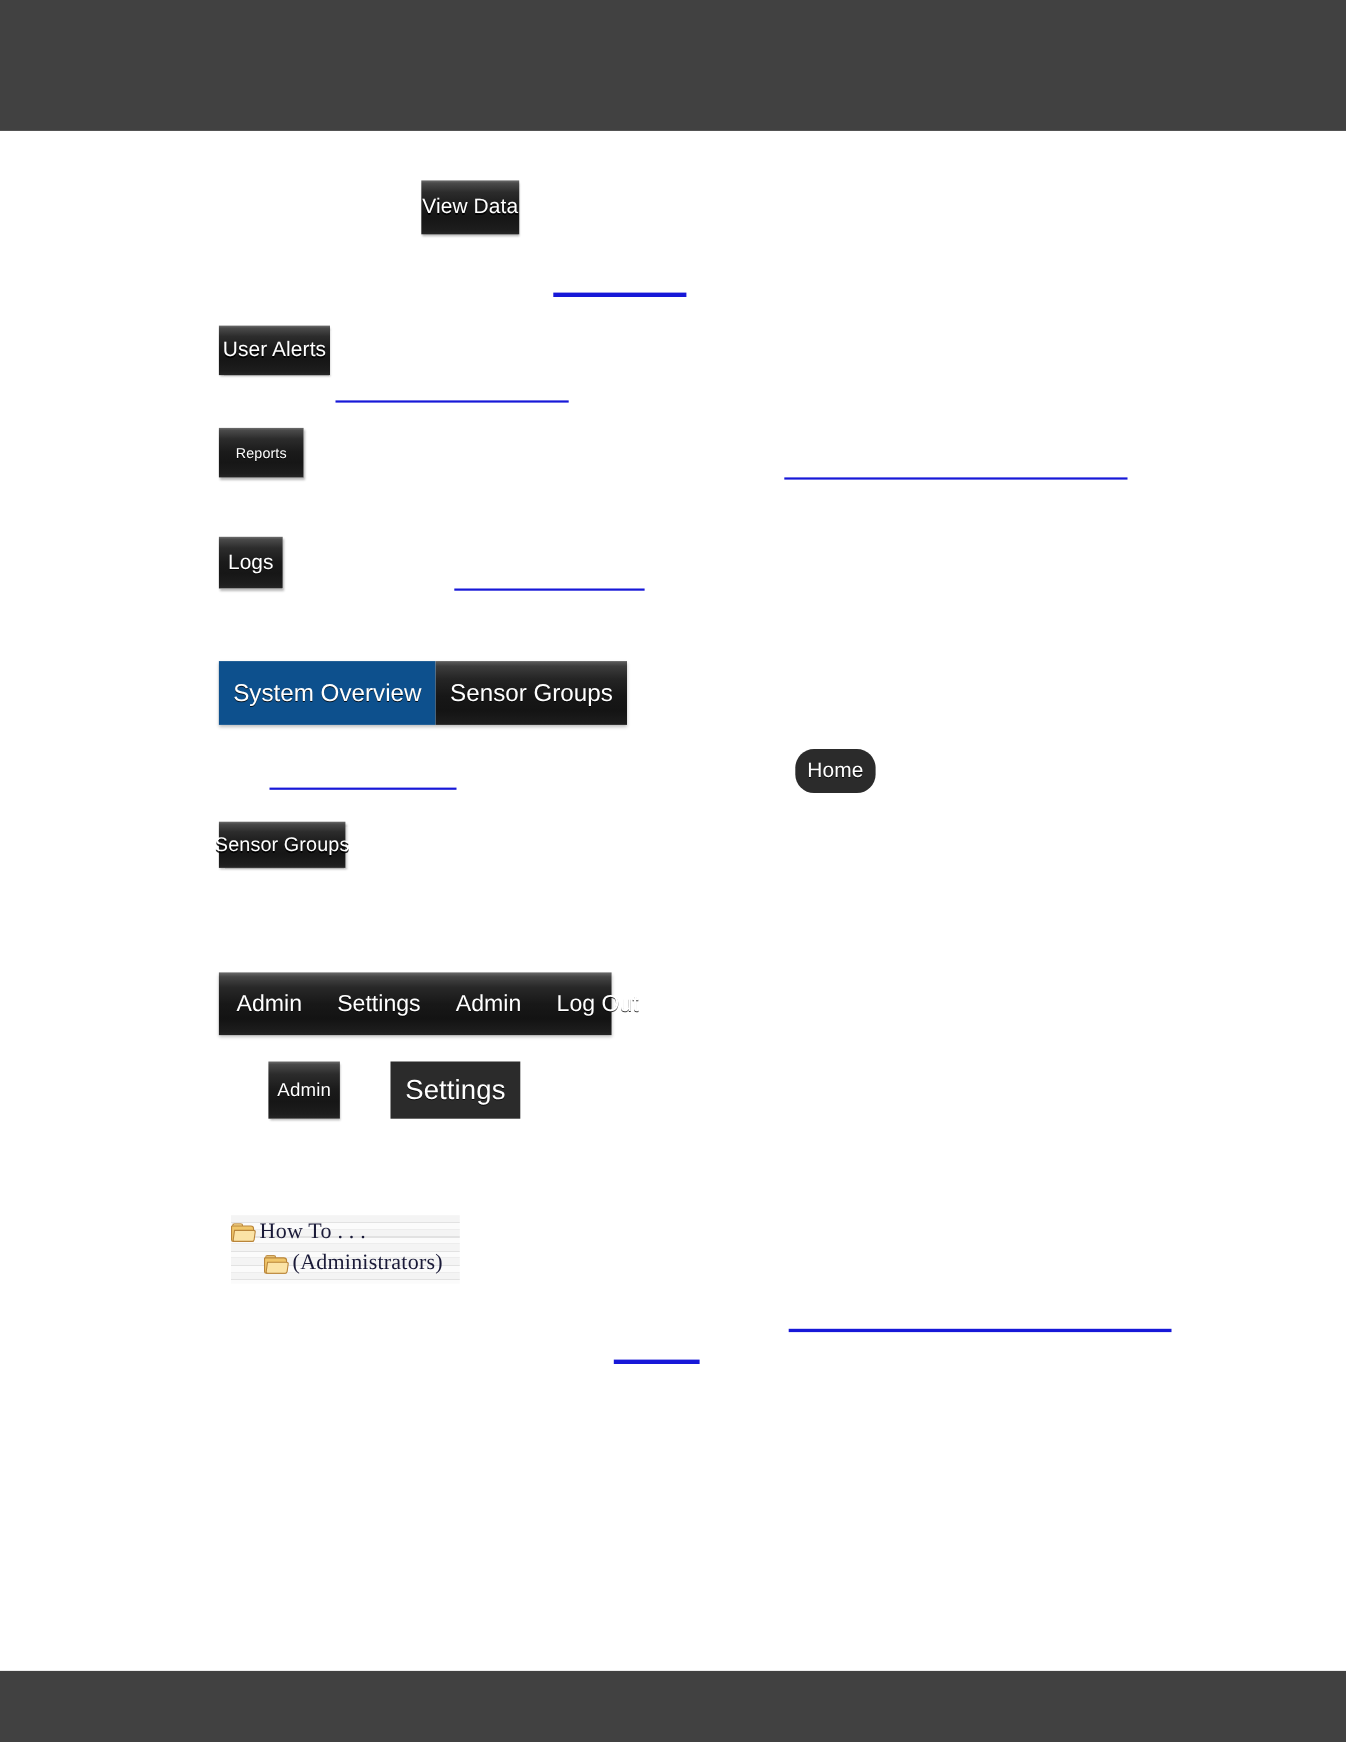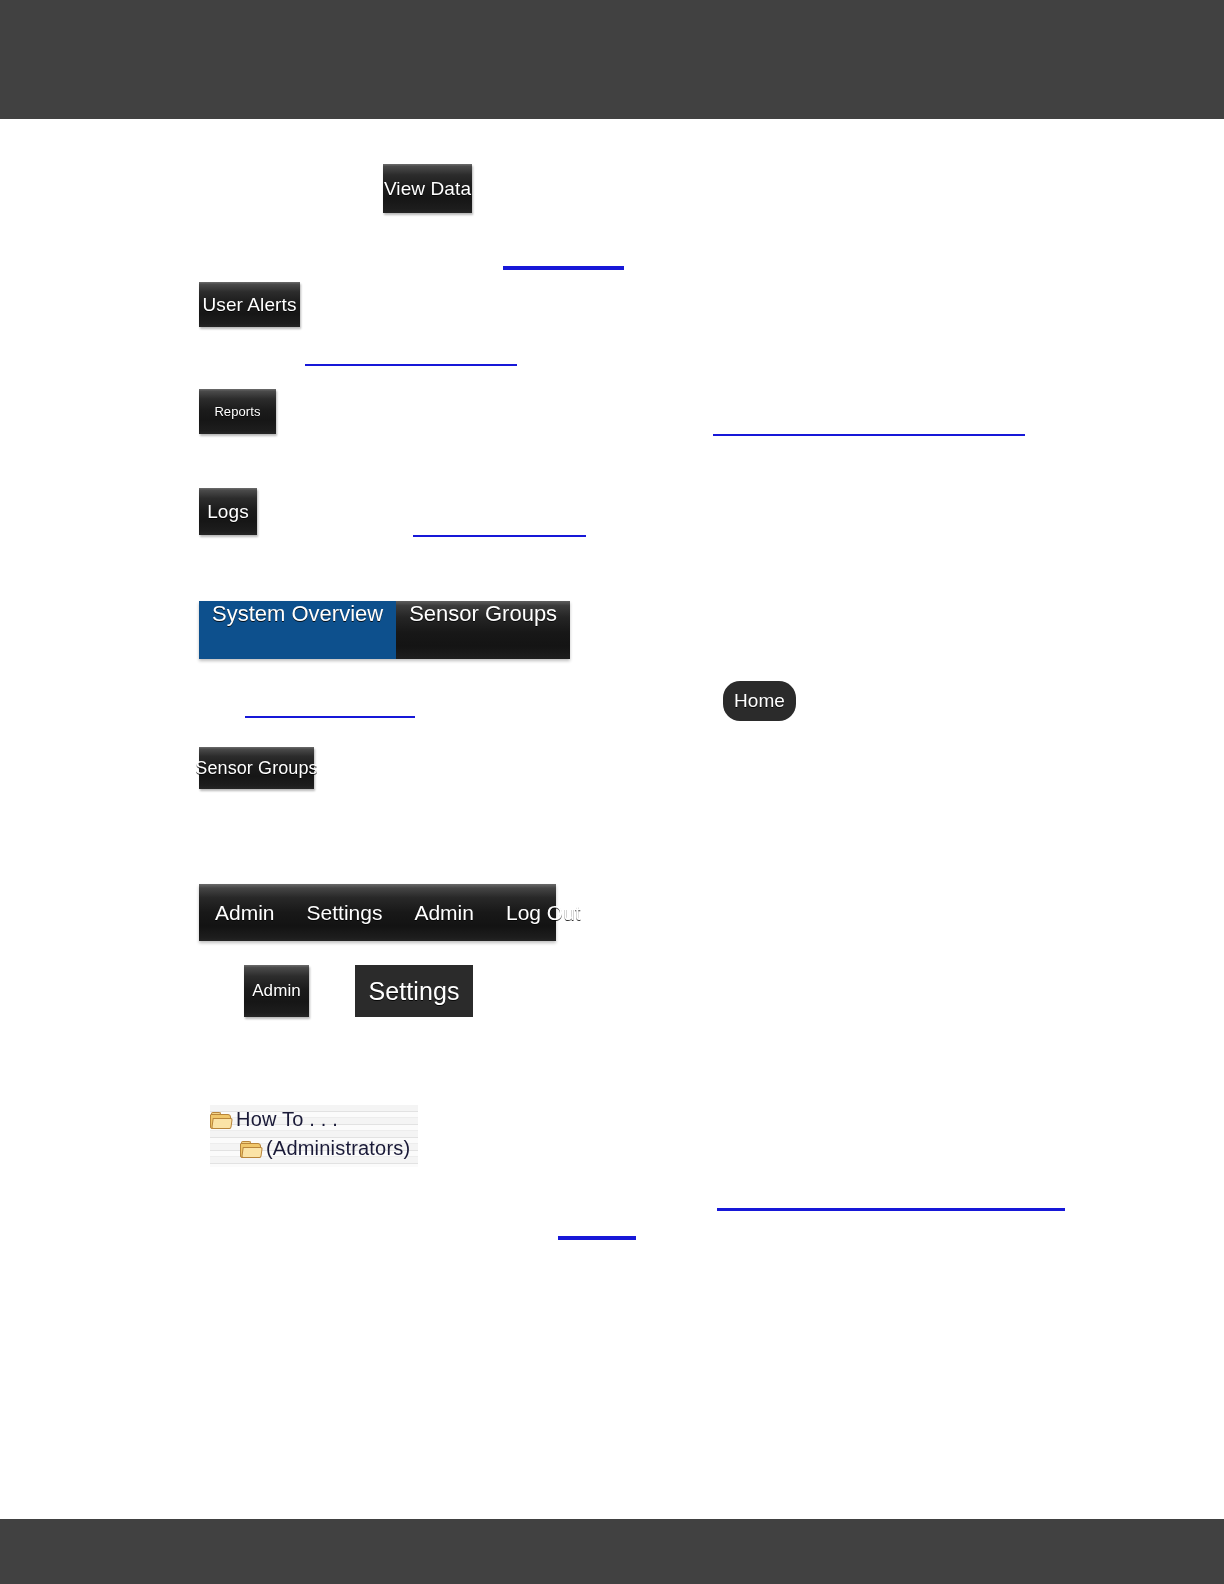--- a/index.html
+++ b/index.html
@@ -61,20 +61,21 @@
     position: absolute;
     left: 199px;
     top: 601px;
     height: 58px;
     display: flex;
     box-shadow: 0 2px 3px rgba(0,0,0,0.25);
   }
   #tab-strip .tab {
     box-sizing: border-box;
     display: flex;
+    align-items: center;
     justify-content: center;
     color: #ffffff;
     font-size: 22px;
     padding: 0 13px;
     white-space: nowrap;
     text-shadow: 0 1px 0 rgba(0,0,0,0.8);
     font-family: "Liberation Sans", sans-serif;
   }
   #tab-strip .tab.active {
     background: #0d508d;
@@ -141,21 +142,21 @@
     overflow: hidden;
   }
   #folder-tree .tree-row {
     display: flex;
     align-items: center;
     height: 29px;
     white-space: nowrap;
   }
   #folder-tree .tree-row.indent-1 { padding-left: 30px; }
   #folder-tree .tree-label {
-    font-family: Liberation Sans, sans-serif;
+    font-family: Liberation Serif, serif;
     font-size: 20px;
     color: #1a1a38;
     margin-left: 6px;
     letter-spacing: 0.2px;
   }
   .folder-glyph {
     display: inline-block;
     width: 20px;
     height: 16px;
     position: relative;
@@ -192,21 +193,21 @@
 <body>
 
 <div class="chrome-bar" id="header-bar"></div>
 
 <div class="chrome-bar" id="footer-bar"></div>
 
 <div class="ui-btn shadowed" style="left:383px; top:164px; width:89px; height:49px; font-size:19px;">
   <span>View Data</span>
 </div>
 
-<div class="ui-btn shadowed" style="left:199px; top:282px; width:101px; height:45px; font-size:19px;">
+<div class="ui-btn shadowed" style="left:199px; top:296px; width:101px; height:45px; font-size:19px;">
   <span>User Alerts</span>
 </div>
 
 <div class="ui-btn shadowed" style="left:199px; top:389px; width:77px; height:45px; font-size:13px;">
   <span>Reports</span>
 </div>
 
 <div class="ui-btn shadowed" style="left:199px; top:488px; width:58px; height:47px; font-size:19px;">
   <span>Logs</span>
 </div>

